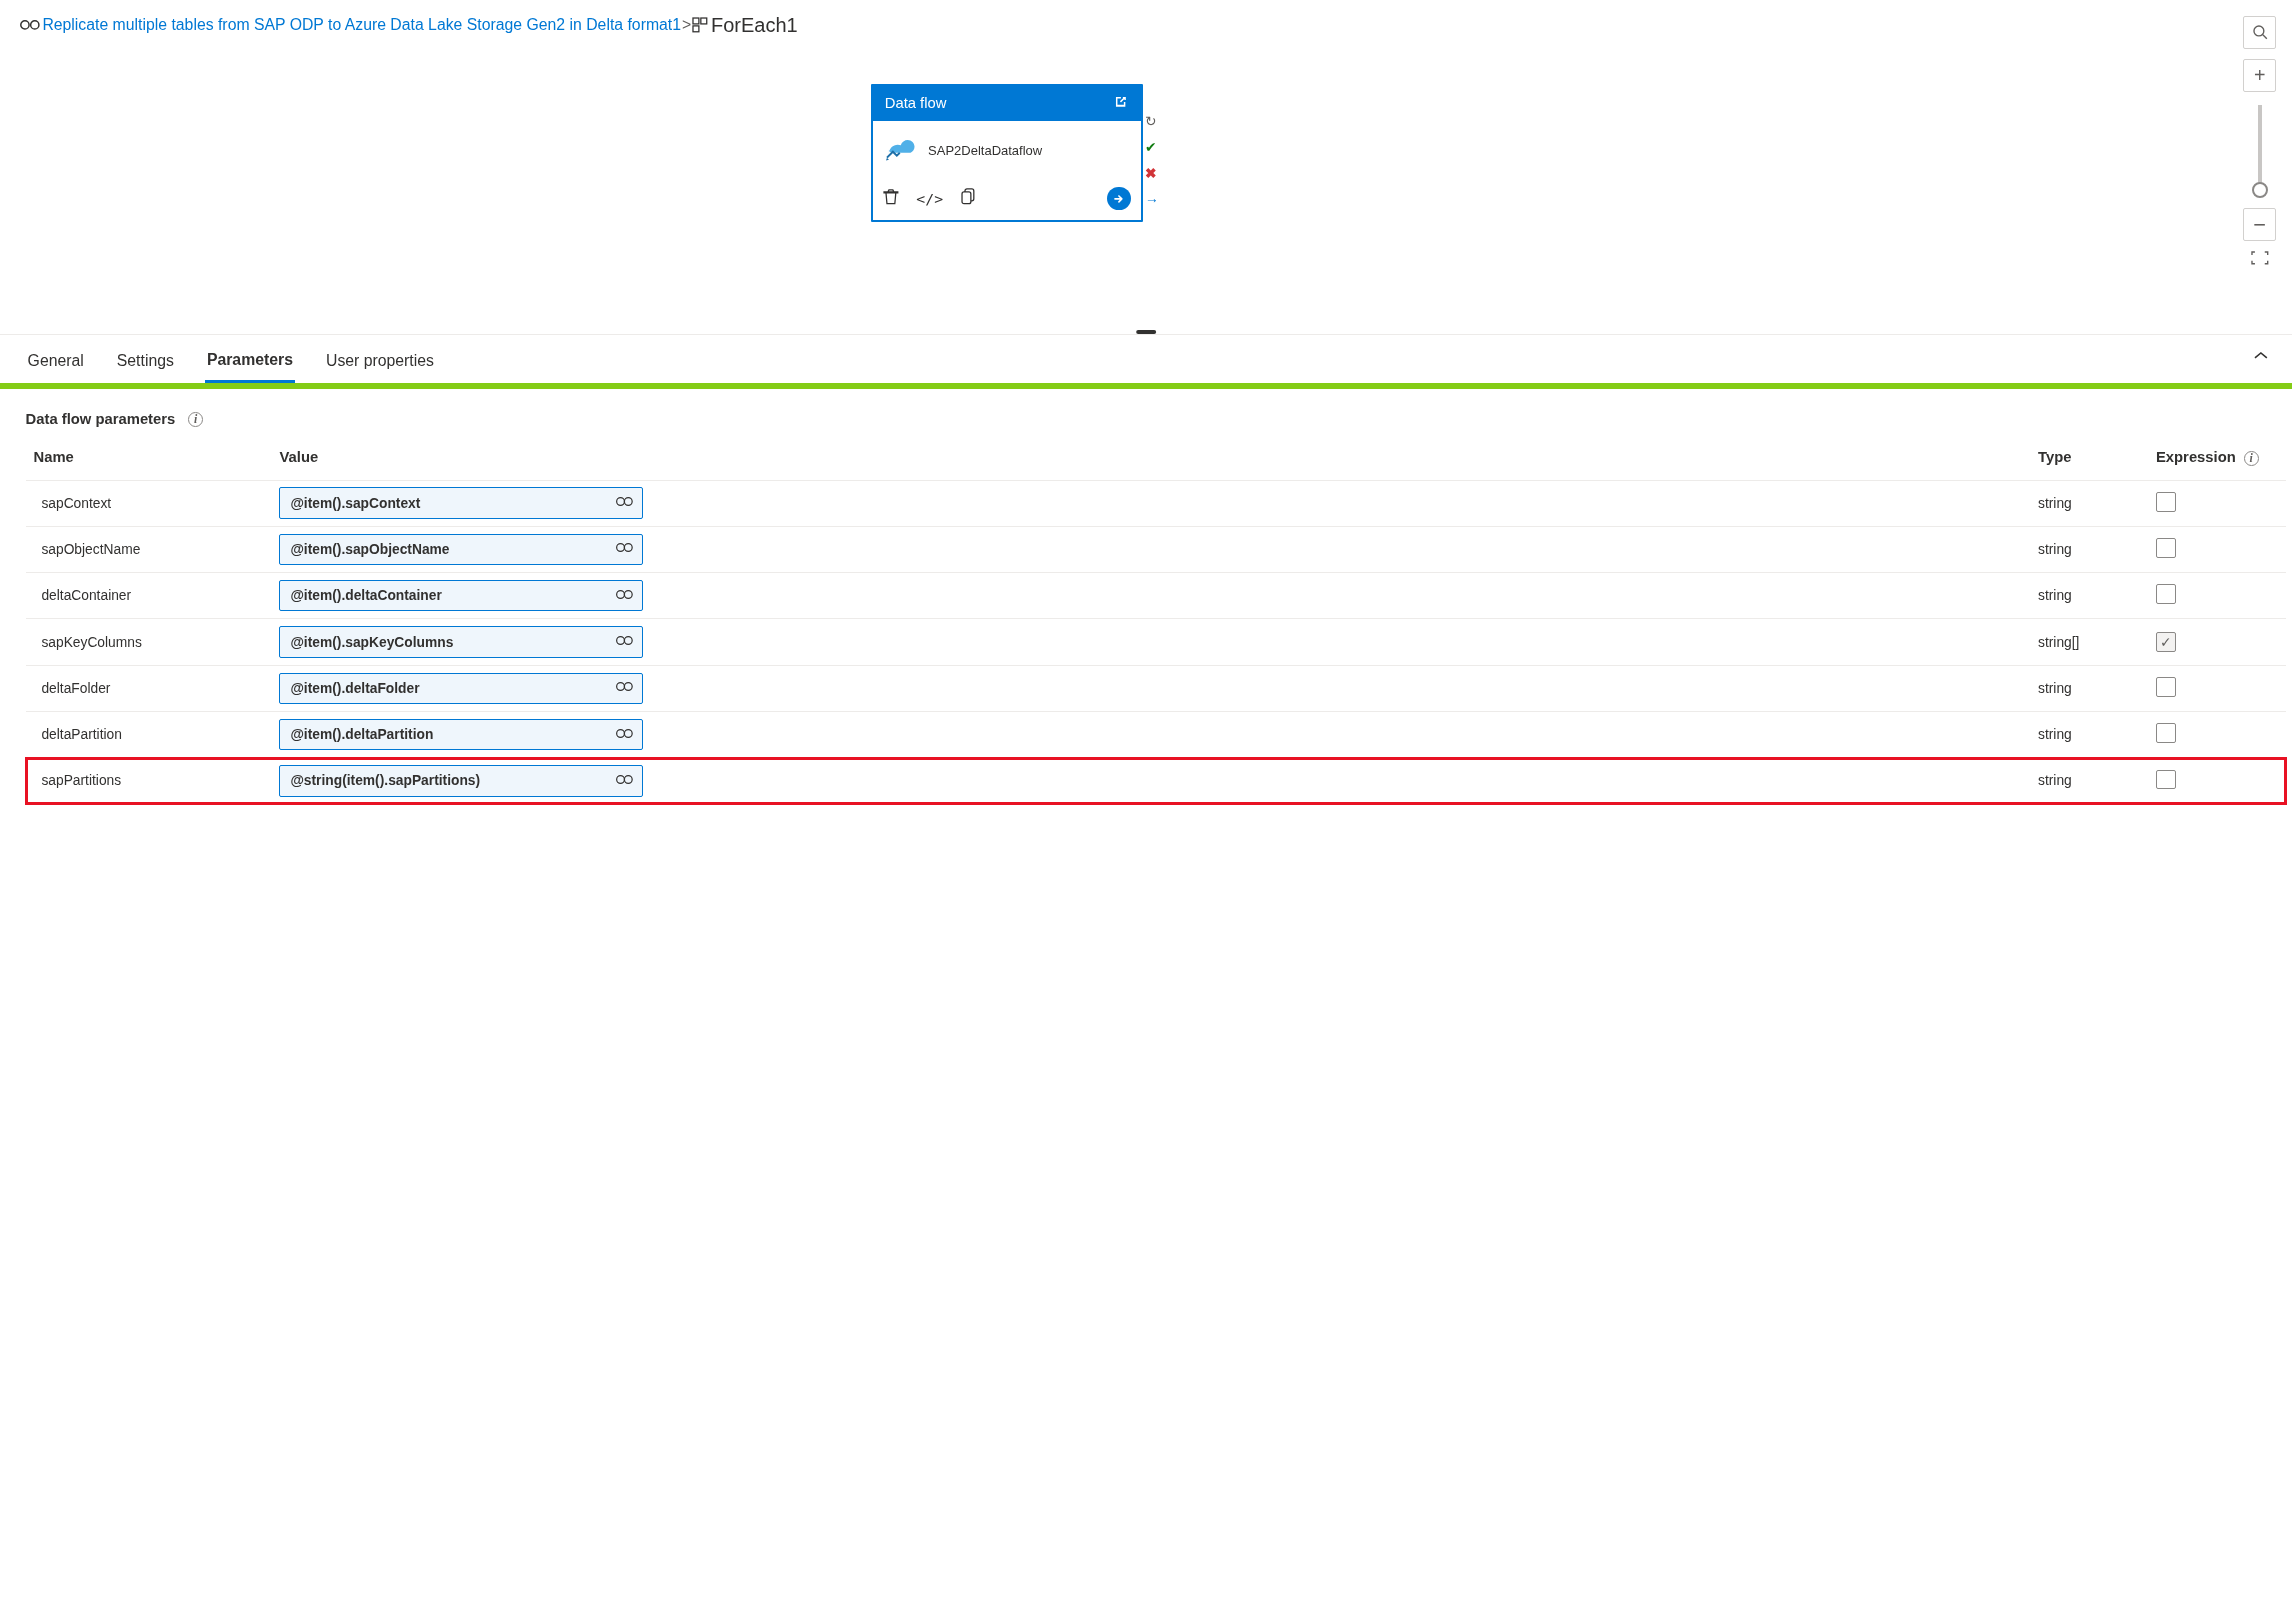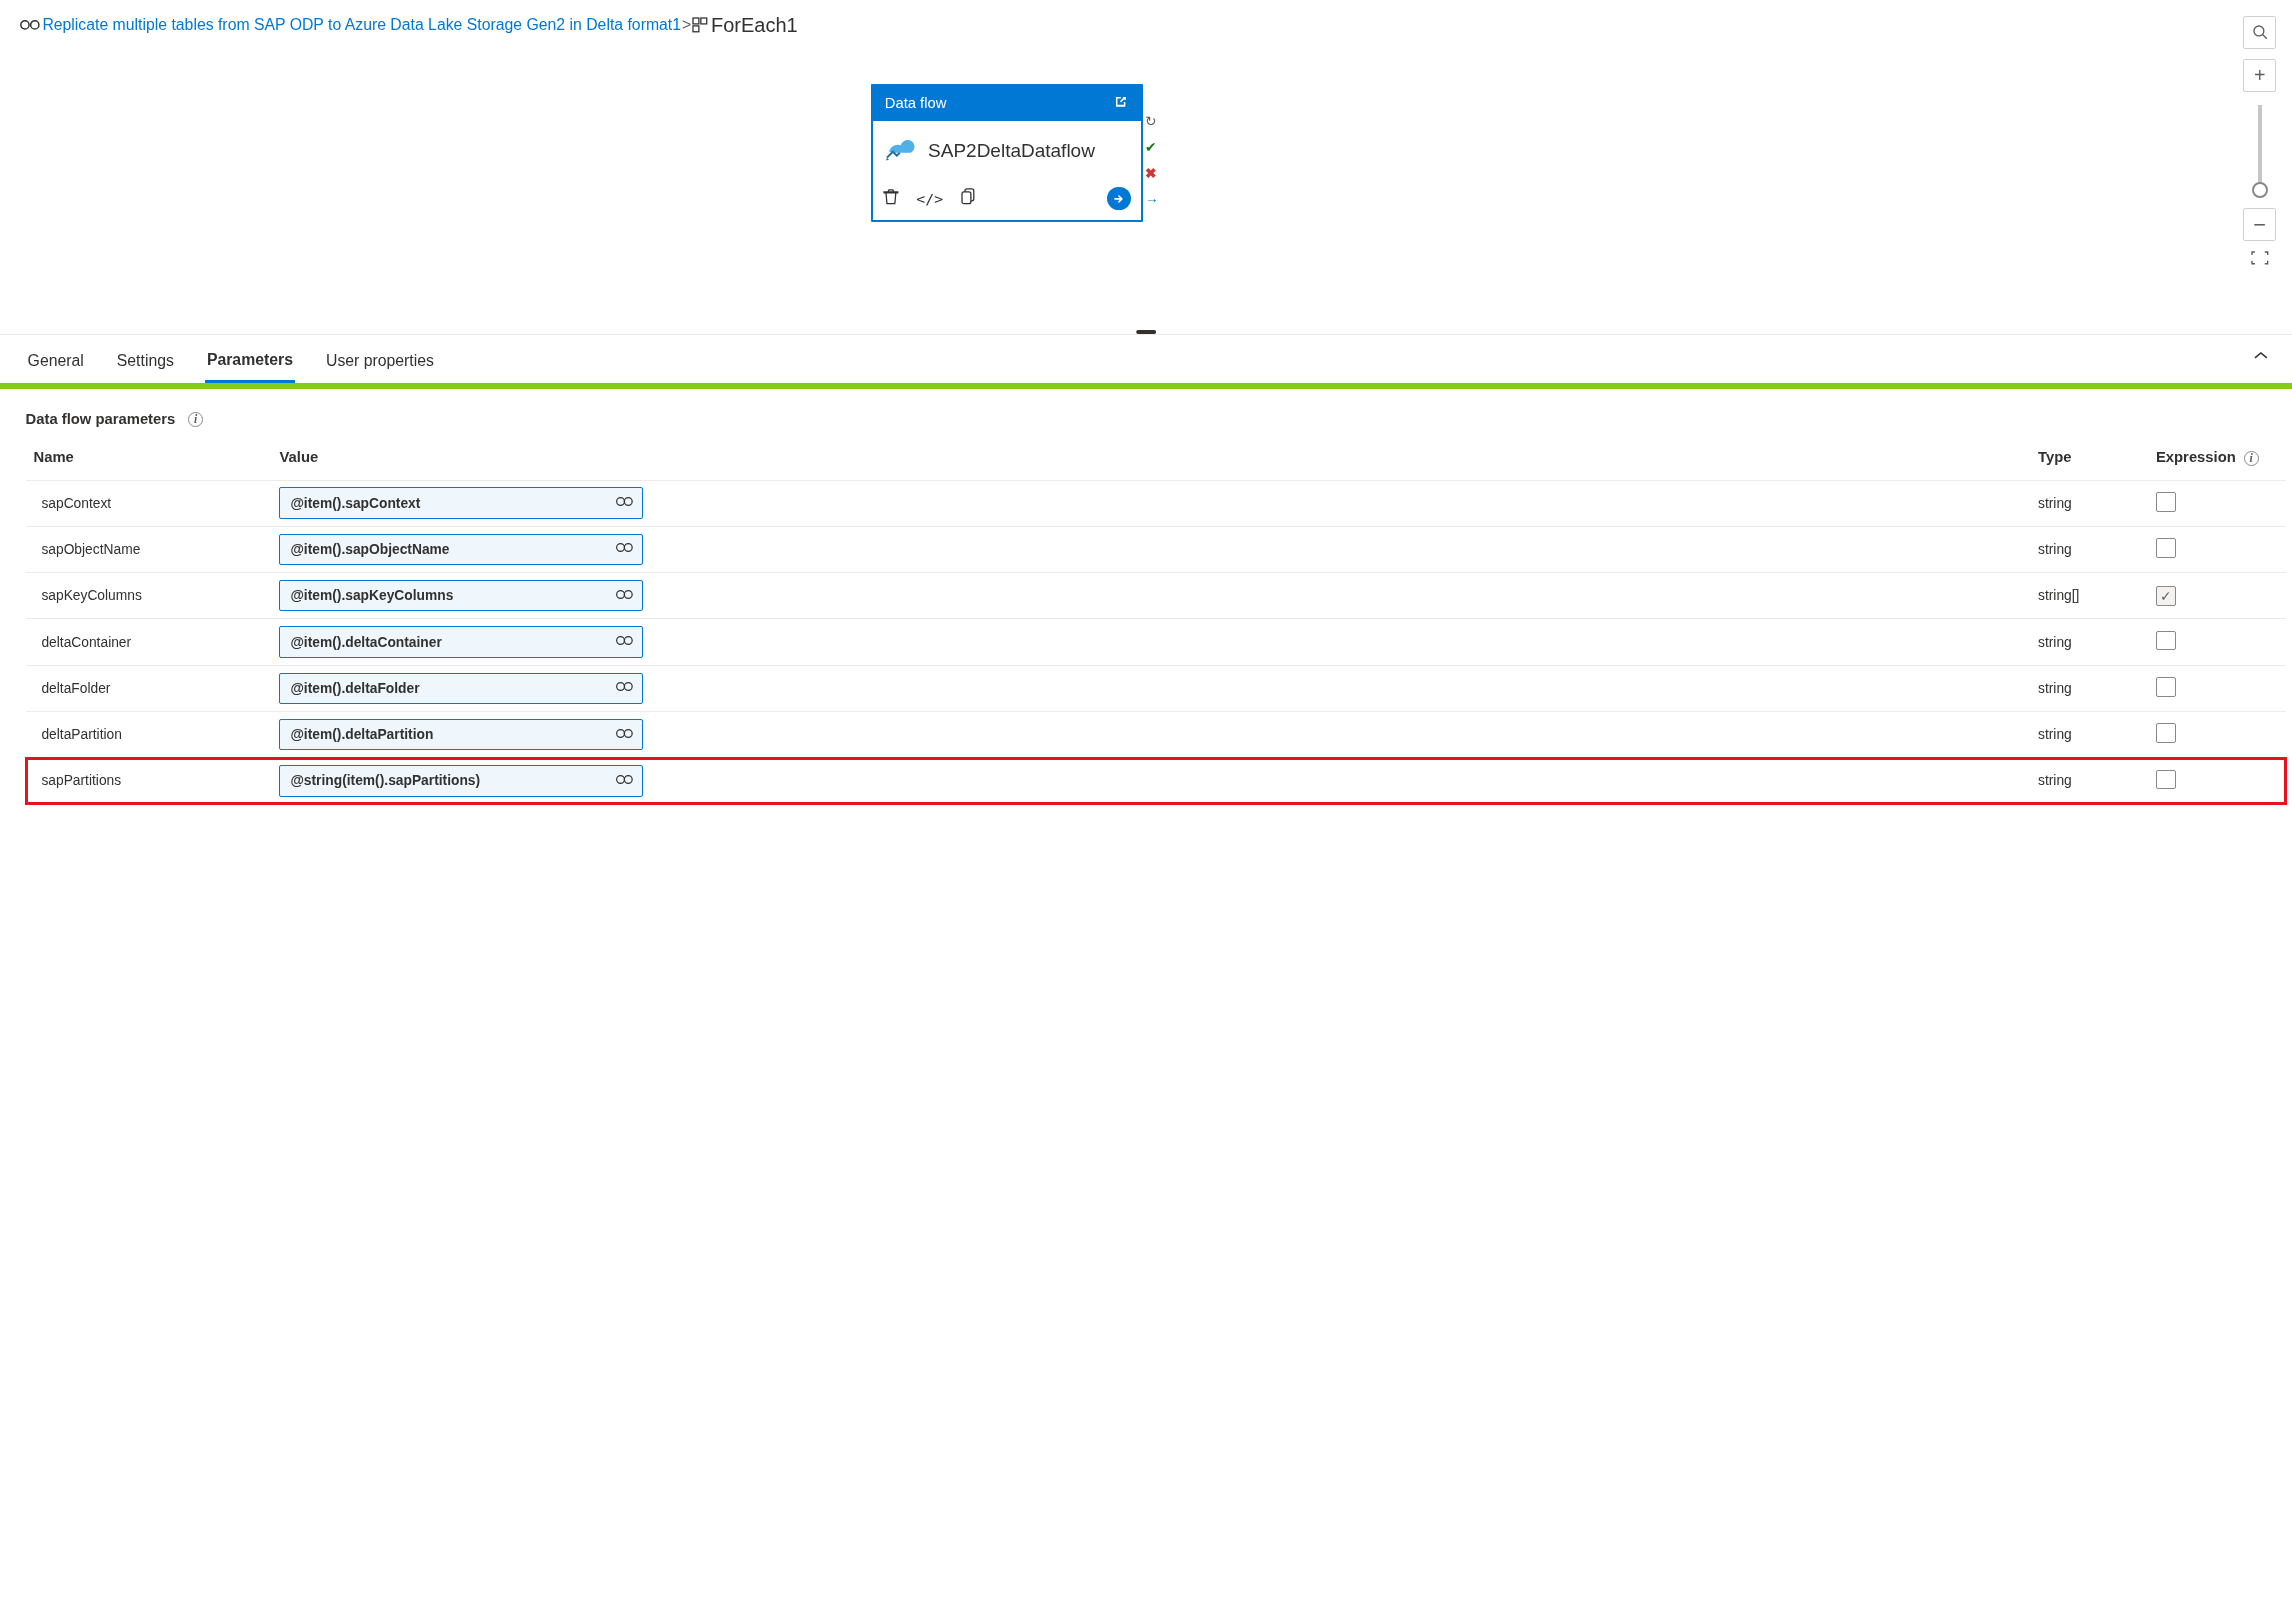--- a/index.html
+++ b/index.html
@@ -79,21 +79,21 @@
       </span>
     </div>
     <div class="activity-body">
       <span>
         <svg width="31.5" height="29.6" viewBox="0 0 32 30">
             <path d="M4 20c0-5 4-9 9-9 1 0 2 .2 3 .5C17 8 20 6 23 6c4 0 7 3 7 7 0 3-2 5-4 6H8c-2 0-4-1-4-3z" fill="#50b0e8"></path>
             <path d="M2 24l6-6 4 4 3-3" fill="none" stroke="#1e6fa8" stroke-width="2"></path>
             <path d="M2 24l-1 3 3-1z" fill="#1e6fa8"></path>
           </svg>
       </span>
-      <span style="font-size:19px;">SAP2DeltaDataflow</span>
+      <span style="font-size:13px;">SAP2DeltaDataflow</span>
     </div>
     <div class="activity-footer">
       <span>
         <svg width="15.8" height="17.7" viewBox="0 0 16 18">
             <path d="M3 5h10l-1 11H4L3 5zm3-3h4l1 2H5l1-2zM1 4h14v1H1z" fill="none" stroke="#323130" stroke-width="1.3"></path>
           </svg>
       </span>
       <span style="font-family:monospace; font-size:14.8px;">&lt;/&gt;</span>
       <span>
         <svg width="15.8" height="17.7" viewBox="0 0 16 18">
@@ -195,52 +195,52 @@
                   <circle cx="6" cy="8" r="4.5" fill="none" stroke="#323130" stroke-width="1.4"></circle>
                   <circle cx="15" cy="8" r="4.5" fill="none" stroke="#323130" stroke-width="1.4"></circle>
                 </svg></span>
             </div>
           </div>
         </td>
         <td>string</td>
         <td><span class="chk"></span></td>
       </tr>
       <tr>
+        <td>deltaContainer</td>
+        <td>
+          <div class="value-cell-wrap">
+            <div class="value-input">
+              <span>@item().deltaContainer</span>
+              <span class="inner-icon"><svg width="19.7" height="13.8" viewBox="0 0 22 16">
+                  <circle cx="6" cy="8" r="4.5" fill="none" stroke="#323130" stroke-width="1.4"></circle>
+                  <circle cx="15" cy="8" r="4.5" fill="none" stroke="#323130" stroke-width="1.4"></circle>
+                </svg></span>
+            </div>
+          </div>
+        </td>
+        <td>string</td>
+        <td><span class="chk"></span></td>
+      </tr>
+      <tr>
         <td>sapKeyColumns</td>
         <td>
           <div class="value-cell-wrap">
             <div class="value-input">
               <span>@item().sapKeyColumns</span>
               <span class="inner-icon"><svg width="19.7" height="13.8" viewBox="0 0 22 16">
                   <circle cx="6" cy="8" r="4.5" fill="none" stroke="#323130" stroke-width="1.4"></circle>
                   <circle cx="15" cy="8" r="4.5" fill="none" stroke="#323130" stroke-width="1.4"></circle>
                 </svg></span>
             </div>
           </div>
         </td>
         <td>string[]</td>
         <td><span class="chk checked">✓</span></td>
       </tr>
       <tr>
-        <td>deltaContainer</td>
-        <td>
-          <div class="value-cell-wrap">
-            <div class="value-input">
-              <span>@item().deltaContainer</span>
-              <span class="inner-icon"><svg width="19.7" height="13.8" viewBox="0 0 22 16">
-                  <circle cx="6" cy="8" r="4.5" fill="none" stroke="#323130" stroke-width="1.4"></circle>
-                  <circle cx="15" cy="8" r="4.5" fill="none" stroke="#323130" stroke-width="1.4"></circle>
-                </svg></span>
-            </div>
-          </div>
-        </td>
-        <td>string</td>
-        <td><span class="chk"></span></td>
-      </tr>
-      <tr>
         <td>deltaFolder</td>
         <td>
           <div class="value-cell-wrap">
             <div class="value-input">
               <span>@item().deltaFolder</span>
               <span class="inner-icon"><svg width="19.7" height="13.8" viewBox="0 0 22 16">
                   <circle cx="6" cy="8" r="4.5" fill="none" stroke="#323130" stroke-width="1.4"></circle>
                   <circle cx="15" cy="8" r="4.5" fill="none" stroke="#323130" stroke-width="1.4"></circle>
                 </svg></span>
             </div>

